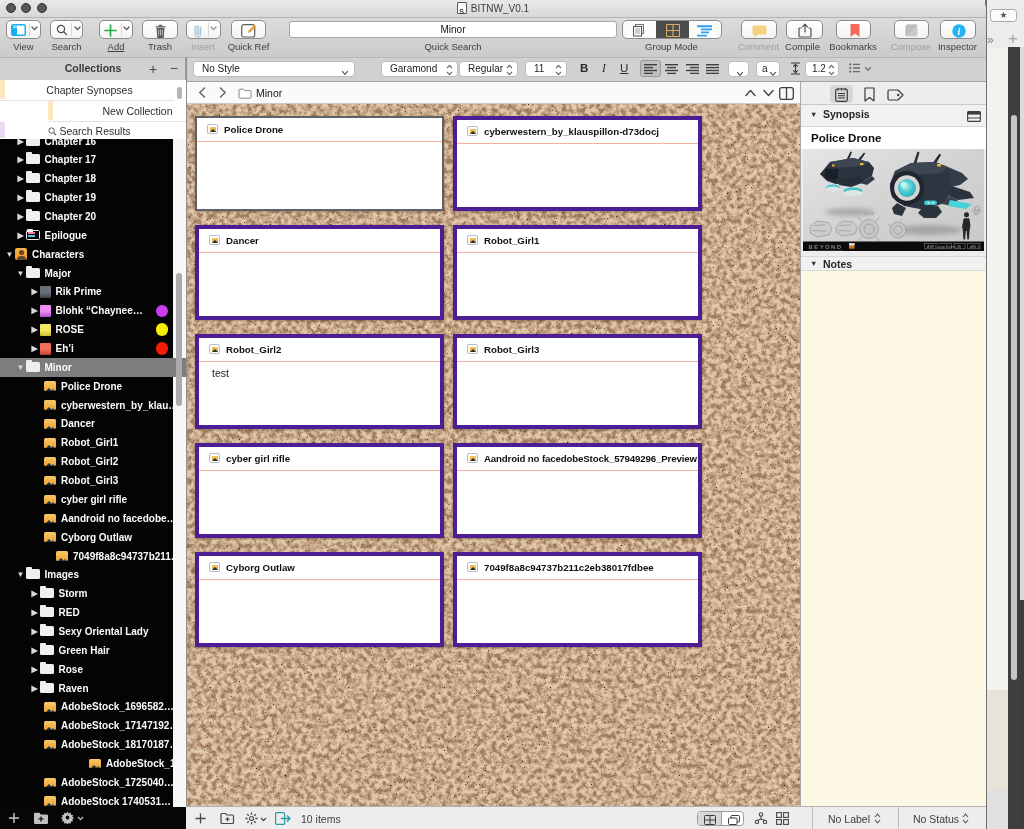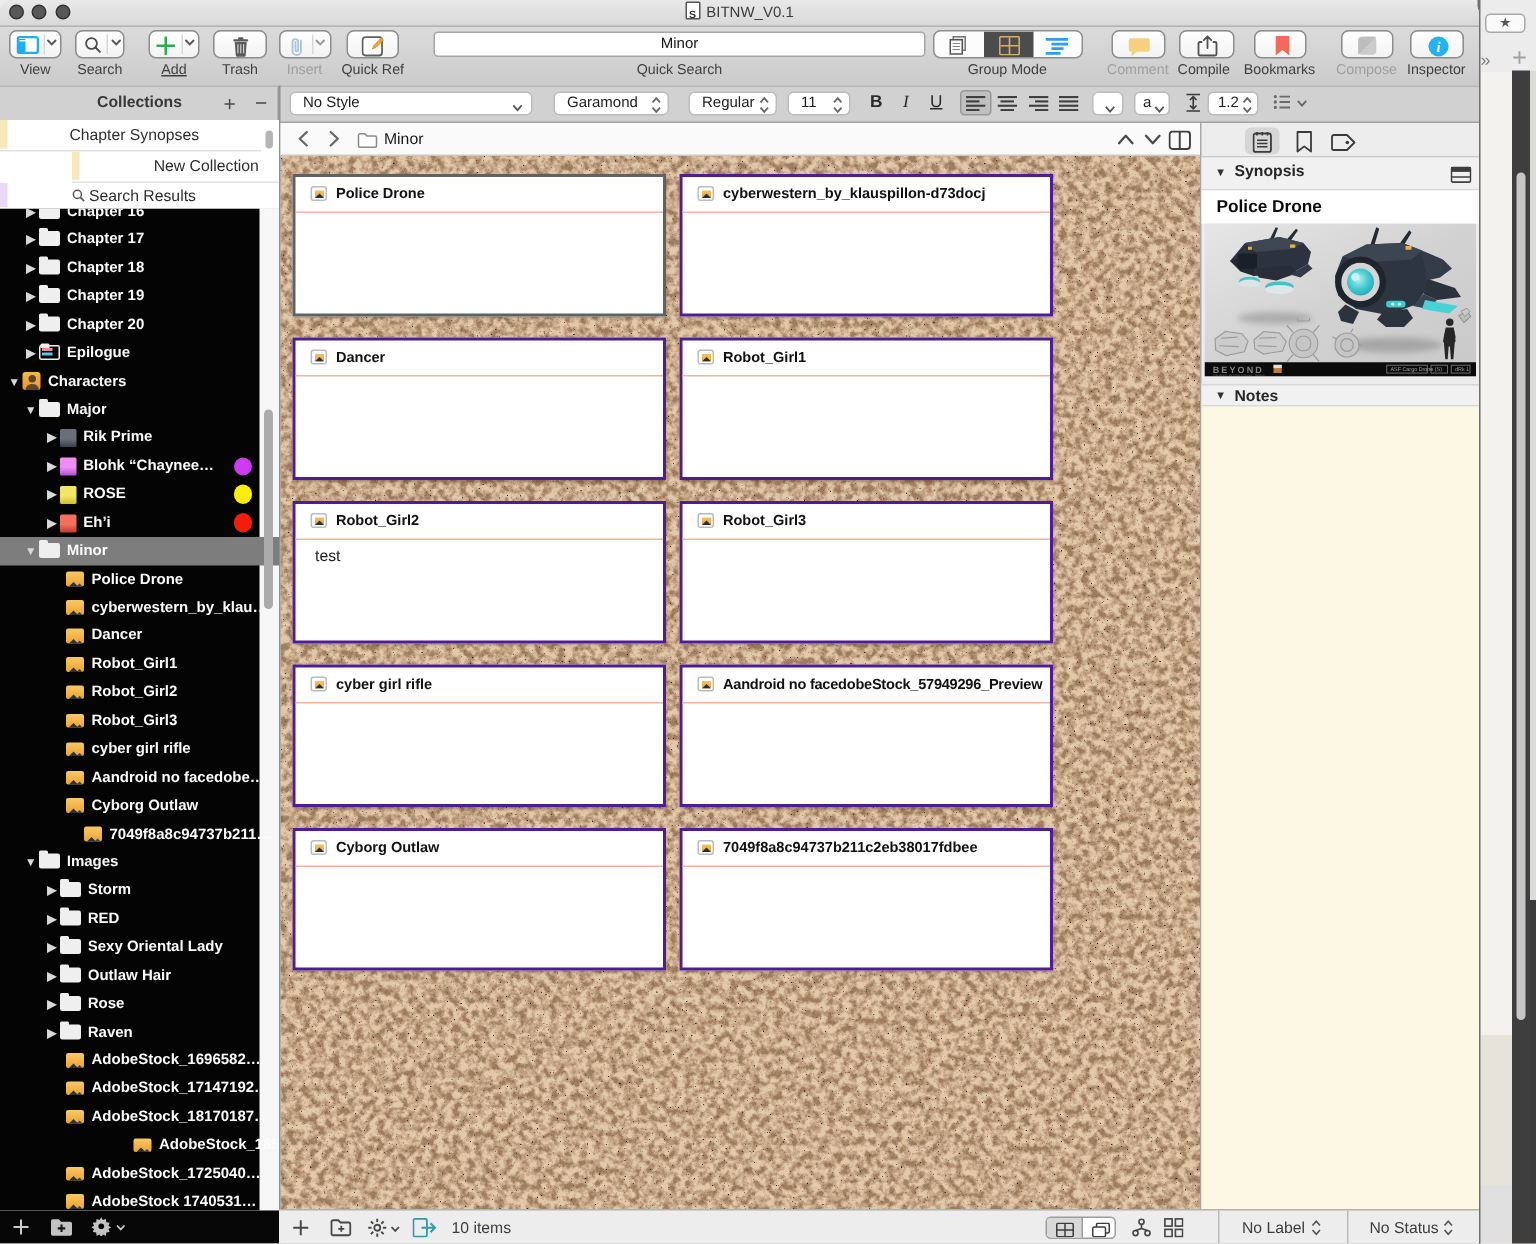--- a/index.html
+++ b/index.html
@@ -54,21 +54,21 @@
  border-left:4px solid transparent;border-right:4px solid transparent;border-bottom:4.5px solid #263241;}
 .imgic::before{content:"";position:absolute;right:0px;bottom:-1px;width:0;height:0;
  border-left:3px solid transparent;border-right:3px solid transparent;border-bottom:3.5px solid #31435a;}
 .cardic{flex:none;width:10.5px;height:12px;border-radius:1px;position:relative;}
 .lblcirc{position:absolute;width:12.5px;height:12.5px;border-radius:50%;left:155.5px;}
 #bfoot{left:0;top:807px;width:186px;height:22px;background:#060606;}
 
 #pathbar{left:187px;top:82px;width:613px;height:22px;background:#fafafa;border-bottom:1px solid #c9c9c9;box-sizing:border-box;}
 
 #corkwrap{left:187px;top:104px;width:613px;height:702px;overflow:hidden;}
-.card{position:absolute;width:249px;height:95px;background:#fff;border:2px solid #4c1d95;box-sizing:border-box;box-shadow:0 1px 2px rgba(60,38,22,0.4);}
+.card{position:absolute;width:249px;height:95px;background:#fff;border:4px solid #4c1d95;box-sizing:border-box;box-shadow:0 1px 2px rgba(60,38,22,0.4);}
 .card.sel{border:2px solid #5c6268;}
 .chdr{position:absolute;left:0;right:0;top:0;height:23px;border-bottom:1px solid #f2b49b;}
 .cicon{position:absolute;left:10px;top:6px;width:11px;height:10px;background:#fff;border:1px solid #b6bcc4;
  border-radius:2px;box-sizing:border-box;}
 .cicon .in{position:absolute;left:1.5px;top:1.5px;right:1.5px;bottom:1.5px;overflow:hidden;
  background:linear-gradient(#f5c35e,#eca336);}
 .cicon .in::after{content:"";position:absolute;left:0px;bottom:-0.5px;width:0;height:0;
  border-left:3.5px solid transparent;border-right:3.5px solid transparent;border-bottom:3.5px solid #22303f;}
 .ctit{position:absolute;left:27px;top:0;right:1px;height:22px;line-height:23px;font-size:9.7px;
  font-weight:700;color:#111;white-space:nowrap;overflow:hidden;}
@@ -216,21 +216,21 @@
         <svg class="abs" style="left:10.5px;top:2.5px" width="14" height="14" viewBox="0 0 14 14">
           <circle cx="7" cy="7" r="6.7" fill="#23b2f3"></circle>
           <text x="7" y="10.6" font-size="10" font-family="Liberation Serif" font-style="italic" font-weight="700" fill="#fff" text-anchor="middle">i</text>
         </svg>
       </div>
 <div class="tlab" style="left:957.5px;">Inspector</div>
 <div class="abs" id="formatbar"></div>
 <div class="pop" style="left:193px;width:162px;">No Style<span class="chev"><svg width="8" height="6" viewBox="0 0 8 6">
             <path d="M1.2 1.2 L4 4.4 L6.8 1.2" stroke="#555" stroke-width="1.2" fill="none"></path>
           </svg></span></div>
-<div class="pop" style="left:369px;width:77px;">Garamond<span class="step"><svg width="7" height="12" viewBox="0 0 7 12">
+<div class="pop" style="left:381px;width:77px;">Garamond<span class="step"><svg width="7" height="12" viewBox="0 0 7 12">
             <path d="M1 4.2 L3.5 1.4 L6 4.2" stroke="#666" stroke-width="1.2" fill="none"></path>
             <path d="M1 7.8 L3.5 10.6 L6 7.8" stroke="#666" stroke-width="1.2" fill="none"></path>
           </svg></span></div>
 <div class="pop" style="left:459px;width:59px;">Regular<span class="step"><svg width="7" height="12" viewBox="0 0 7 12">
             <path d="M1 4.2 L3.5 1.4 L6 4.2" stroke="#666" stroke-width="1.2" fill="none"></path>
             <path d="M1 7.8 L3.5 10.6 L6 7.8" stroke="#666" stroke-width="1.2" fill="none"></path>
           </svg></span></div>
 <div class="pop" style="left:525px;width:42px;">11<span class="step"><svg width="7" height="12" viewBox="0 0 7 12">
             <path d="M1 4.2 L3.5 1.4 L6 4.2" stroke="#666" stroke-width="1.2" fill="none"></path>
             <path d="M1 7.8 L3.5 10.6 L6 7.8" stroke="#666" stroke-width="1.2" fill="none"></path>
@@ -443,21 +443,21 @@
           <span class="txt">RED</span>
         </div>
 <div class="br" style="top:482.9px;padding-left:29px;">
           <span class="tri">▶</span>
           <span class="fold"></span>
           <span class="txt">Sexy Oriental Lady</span>
         </div>
 <div class="br" style="top:501.8px;padding-left:29px;">
           <span class="tri">▶</span>
           <span class="fold"></span>
-          <span class="txt">Outlaw Hair</span>
+          <span class="txt">Green Hair</span>
         </div>
 <div class="br" style="top:520.6px;padding-left:29px;">
           <span class="tri">▶</span>
           <span class="fold"></span>
           <span class="txt">Rose</span>
         </div>
 <div class="br" style="top:539.5px;padding-left:29px;">
           <span class="tri">▶</span>
           <span class="fold"></span>
           <span class="txt">Raven</span>

